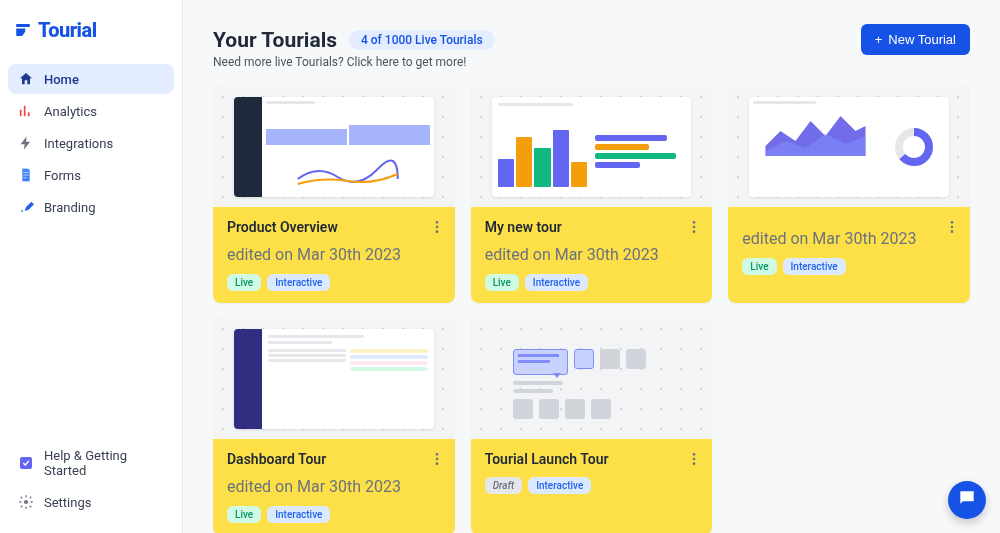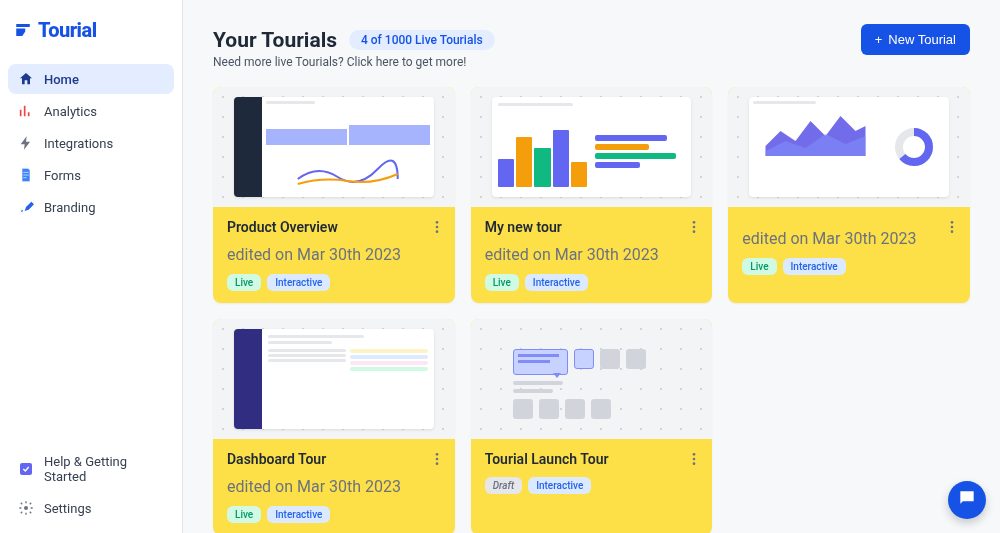--- a/index.html
+++ b/index.html
@@ -62,20 +62,21 @@
   display: flex;
   align-items: center;
   justify-content: center;
   flex-shrink: 0;
 }
 .sidebar-spacer { flex: 1; }
 .bottom-nav {
   display: flex;
   flex-direction: column;
   gap: 2px;
+  margin-bottom: 6px;
 }
 .workspace-pill {
   display: flex;
   align-items: center;
   gap: 8px;
   padding: 6px 8px;
   border-radius: 20px;
   background: #eef0f3;
   font-size: 13px;
   color: #374151;

